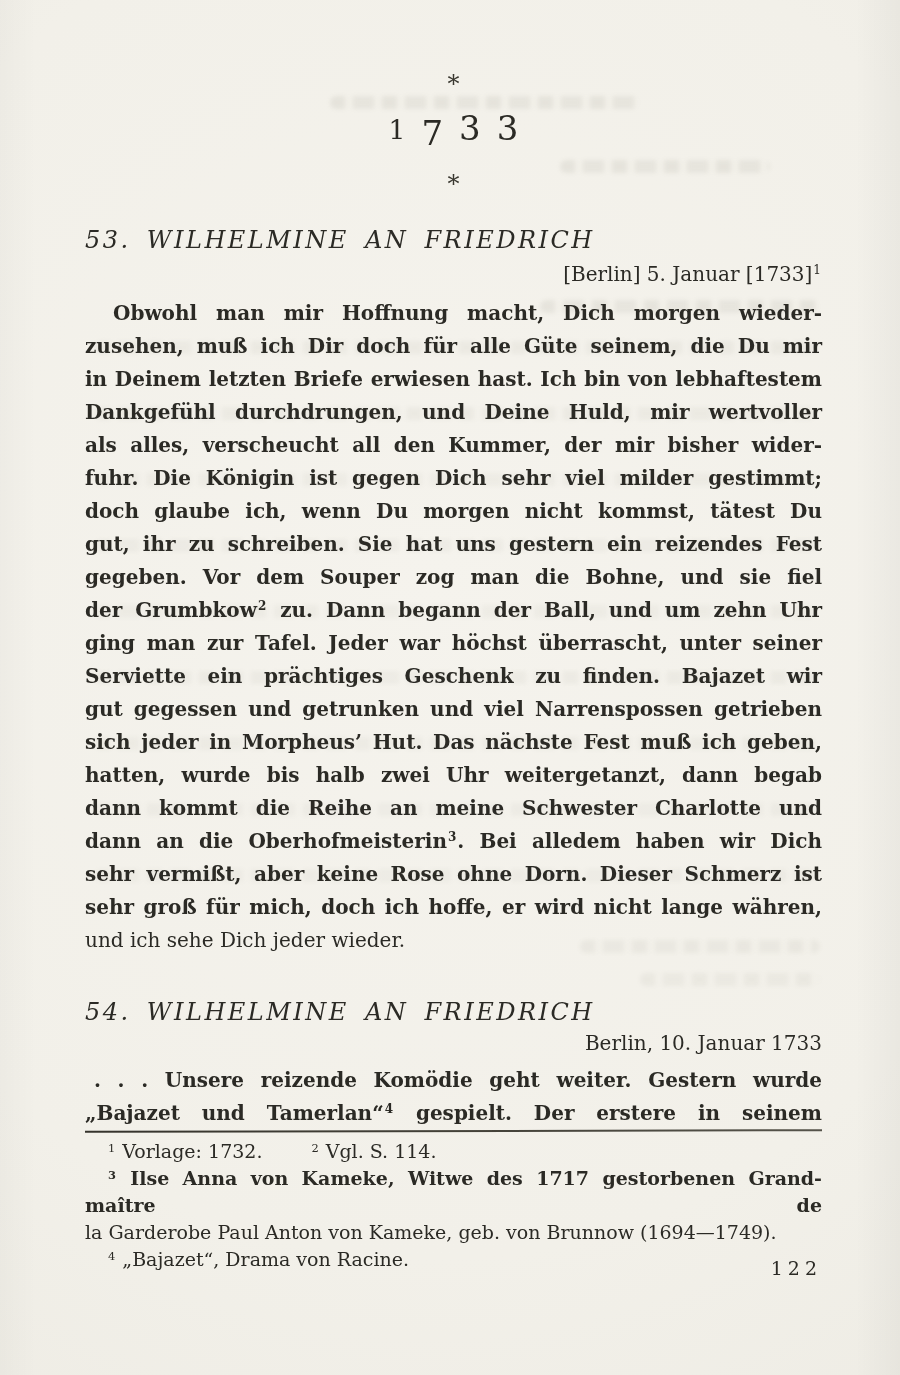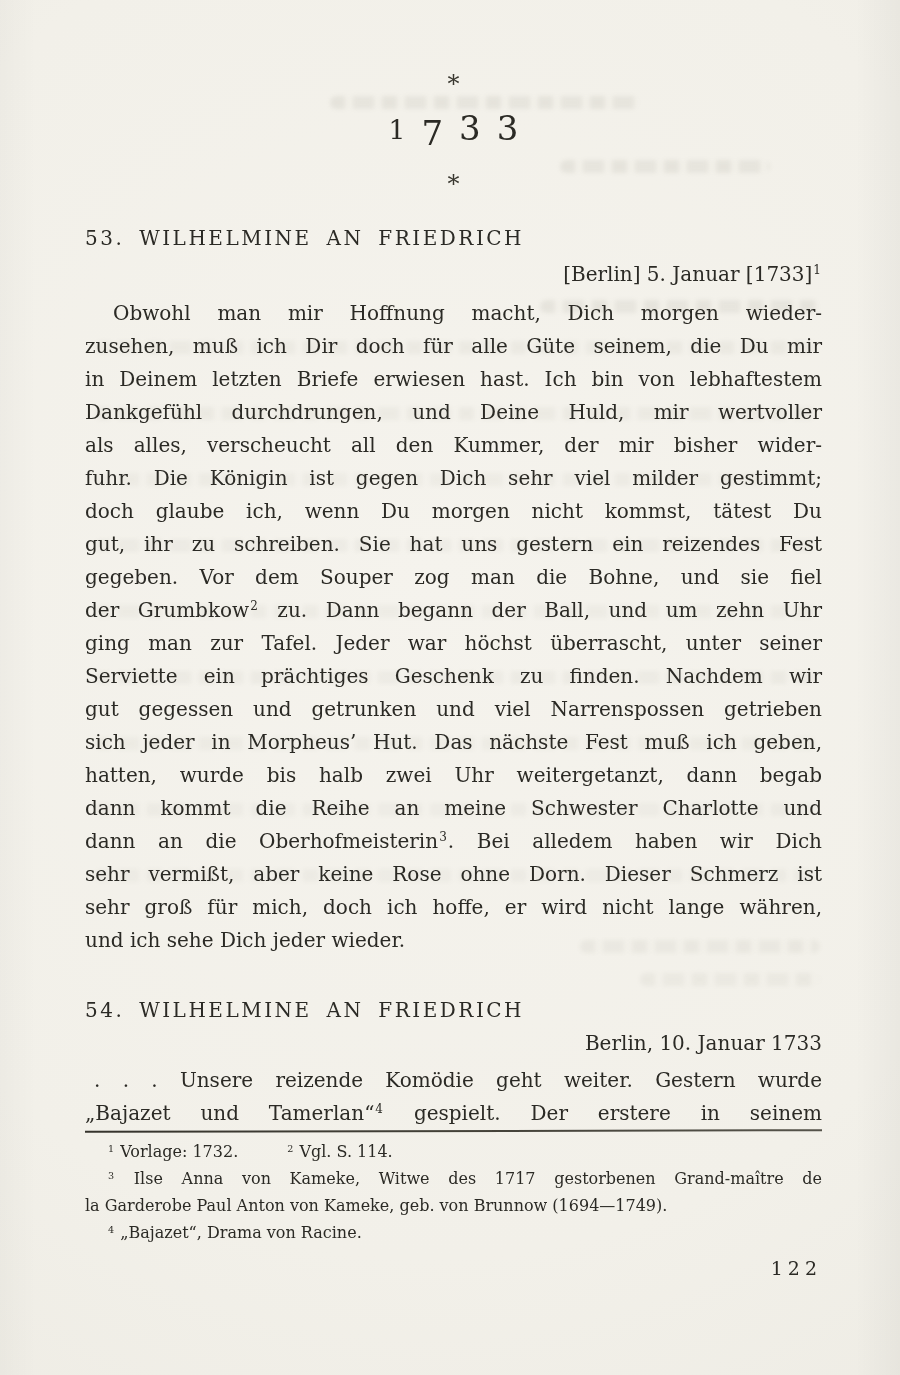--- a/index.html
+++ b/index.html
@@ -32,37 +32,37 @@
   }
   .year{
     position:absolute;left:85px;width:737px;text-align:center;
     font-size:34px;color:#2b2a25;
   }
   .year .yd{display:inline-block;margin:0 8px;}
   .year .yd:nth-child(1){font-size:0.78em;transform:translateY(-1px);}
   .year .yd:nth-child(2){transform:translateY(5px);}
   .letter-heading{
     position:absolute;left:85px;width:737px;margin:0;
-    font-weight:normal;
-    font-size:20px;letter-spacing:2.5px;word-spacing:6px;
+    font-style:italic;font-weight:normal;
+    font-size:24px;letter-spacing:2.5px;word-spacing:6px;
   }
   .dateline{
     position:absolute;left:85px;width:737px;text-align:right;
     font-size:20px;
   }
   .body-block{
     position:absolute;left:85px;width:737px;
     font-size:20px;line-height:33px;
   }
   .fn-block{
     position:absolute;left:85px;width:737px;
-    font-size:16px;line-height:27px;
+    font-size:19px;line-height:27px;
   }
   .tline{text-align:left;}
-  .tline.just{text-align:justify;text-align-last:justify;}
+  .tline.just{text-align:justify;text-align-last:justify;font-weight:bold;}
   .tline.ind{text-indent:28px;}
   .tline.ind-s{text-indent:9px;}
   .tline.ind-fn{text-indent:22px;}
   sup.fnref{
     font-size:0.60em;line-height:0;vertical-align:baseline;
     position:relative;top:-0.55em;padding:0 1px;
   }
   .fngap{display:inline-block;width:48px;}
   .fnrule{
     position:absolute;left:85px;top:1130px;width:737px;height:2px;
@@ -105,21 +105,21 @@
       <div class="tline just">zusehen, muß ich Dir doch für alle Güte seinem, die Du mir</div>
       <div class="tline just">in Deinem letzten Briefe erwiesen hast. Ich bin von lebhaftestem</div>
       <div class="tline just">Dankgefühl durchdrungen, und Deine Huld, mir wertvoller</div>
       <div class="tline just">als alles, verscheucht all den Kummer, der mir bisher wider-</div>
       <div class="tline just">fuhr. Die Königin ist gegen Dich sehr viel milder gestimmt;</div>
       <div class="tline just">doch glaube ich, wenn Du morgen nicht kommst, tätest Du</div>
       <div class="tline just">gut, ihr zu schreiben. Sie hat uns gestern ein reizendes Fest</div>
       <div class="tline just">gegeben. Vor dem Souper zog man die Bohne, und sie fiel</div>
       <div class="tline just">der Grumbkow<sup class="fnref">2</sup> zu. Dann begann der Ball, und um zehn Uhr</div>
       <div class="tline just">ging man zur Tafel. Jeder war höchst überrascht, unter seiner</div>
-      <div class="tline just">Serviette ein prächtiges Geschenk zu finden. Nachdem wir</div>
+      <div class="tline just">Serviette ein prächtiges Geschenk zu finden. Bajazet wir</div>
       <div class="tline just">gut gegessen und getrunken und viel Narrenspossen getrieben</div>
       <div class="tline just">sich jeder in Morpheus’ Hut. Das nächste Fest muß ich geben,</div>
       <div class="tline just">hatten, wurde bis halb zwei Uhr weitergetanzt, dann begab</div>
       <div class="tline just">dann kommt die Reihe an meine Schwester Charlotte und</div>
       <div class="tline just">dann an die Oberhofmeisterin<sup class="fnref">3</sup>. Bei alledem haben wir Dich</div>
       <div class="tline just">sehr vermißt, aber keine Rose ohne Dorn. Dieser Schmerz ist</div>
       <div class="tline just">sehr groß für mich, doch ich hoffe, er wird nicht lange währen,</div>
       <div class="tline">und ich sehe Dich jeder wieder.</div>
     </div>
 

